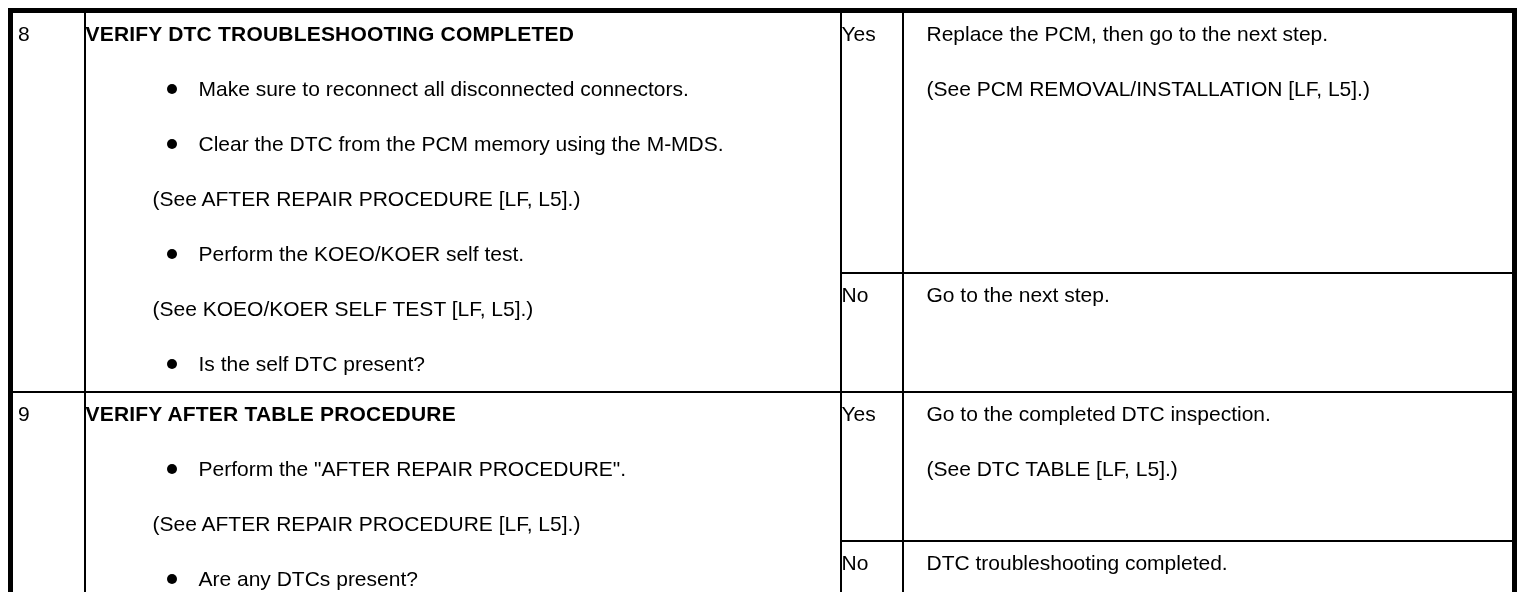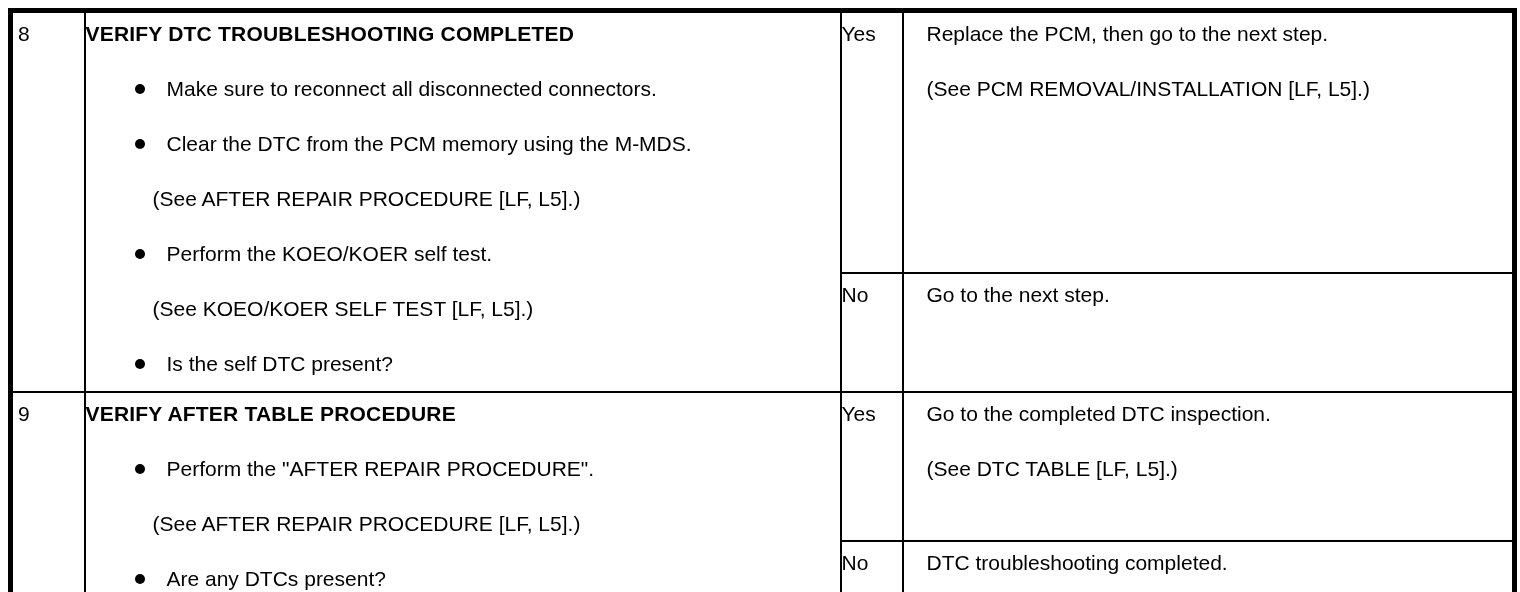--- a/index.html
+++ b/index.html
@@ -29,21 +29,21 @@
     overflow: hidden;
   }
   .stack { margin-top: -7px; }
   .line {
     line-height: 55px;
     font-size: 21px;
     white-space: nowrap;
   }
   .step-num-cell .line { padding-left: 5px; }
   .title { font-weight: bold; padding-left: 0; letter-spacing: 0.2px; }
-  .bullet { position: relative; padding-left: 81px; }
+  .bullet { position: relative; padding-left: 81px; margin-left: 32px; }
   .bullet .dot {
     position: absolute;
     left: 49px; top: 23px;
     width: 10px; height: 10px;
     border-radius: 50%;
     background: #000000;
   }
   .ref { padding-left: 67px; }
   .yn-cell .line { }
   .result-cell .line { padding-left: 23px; }

